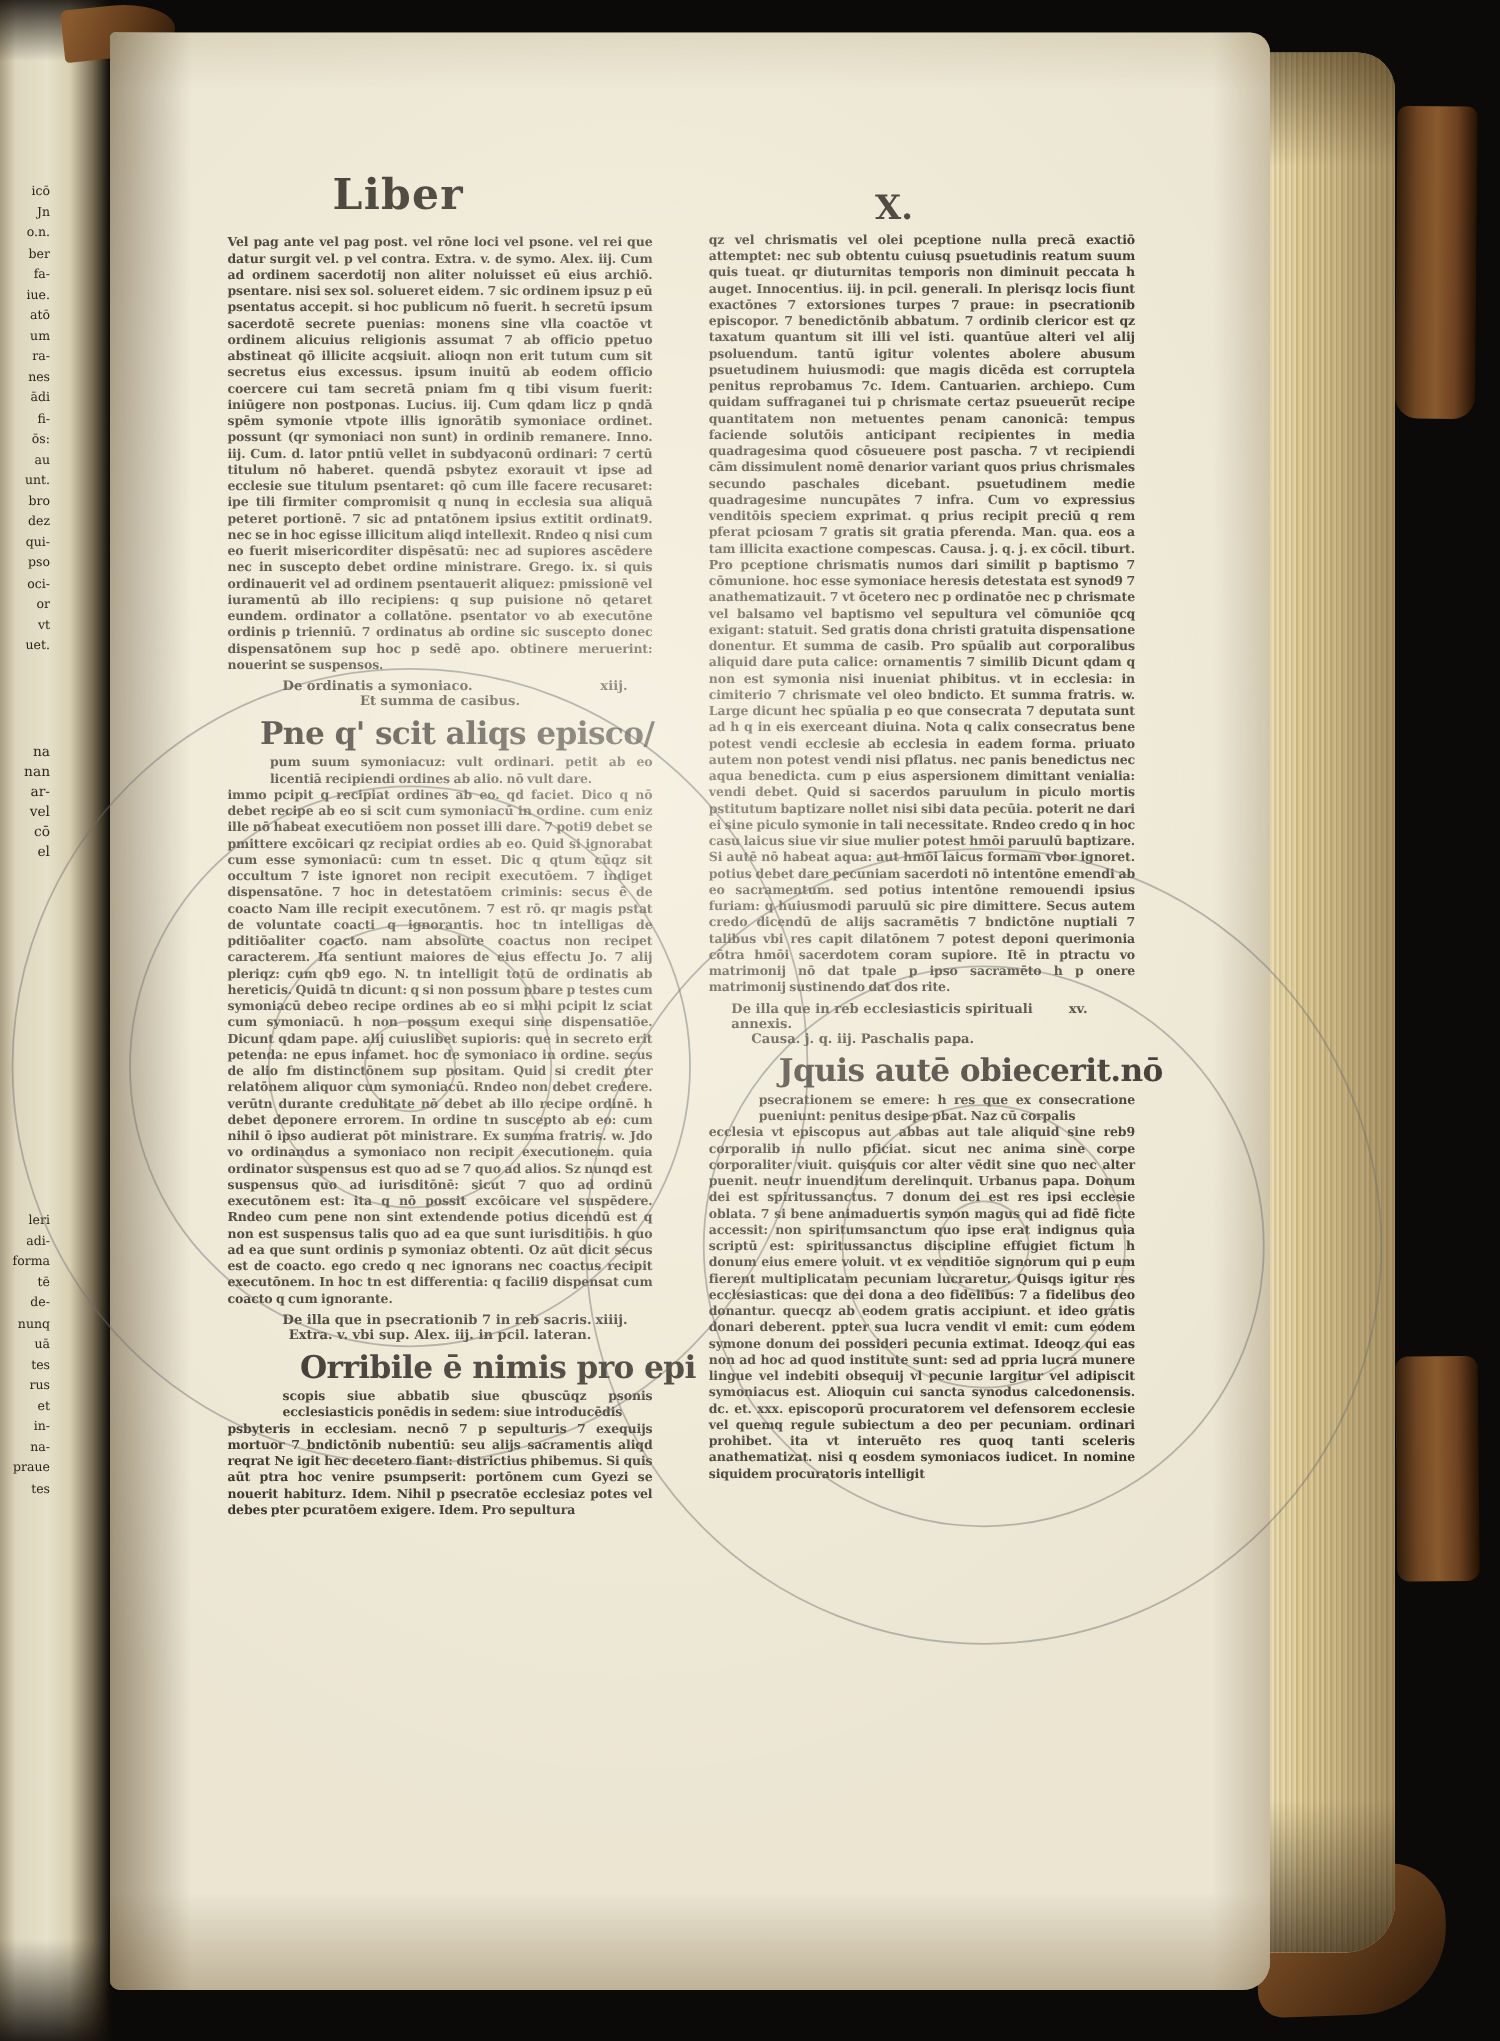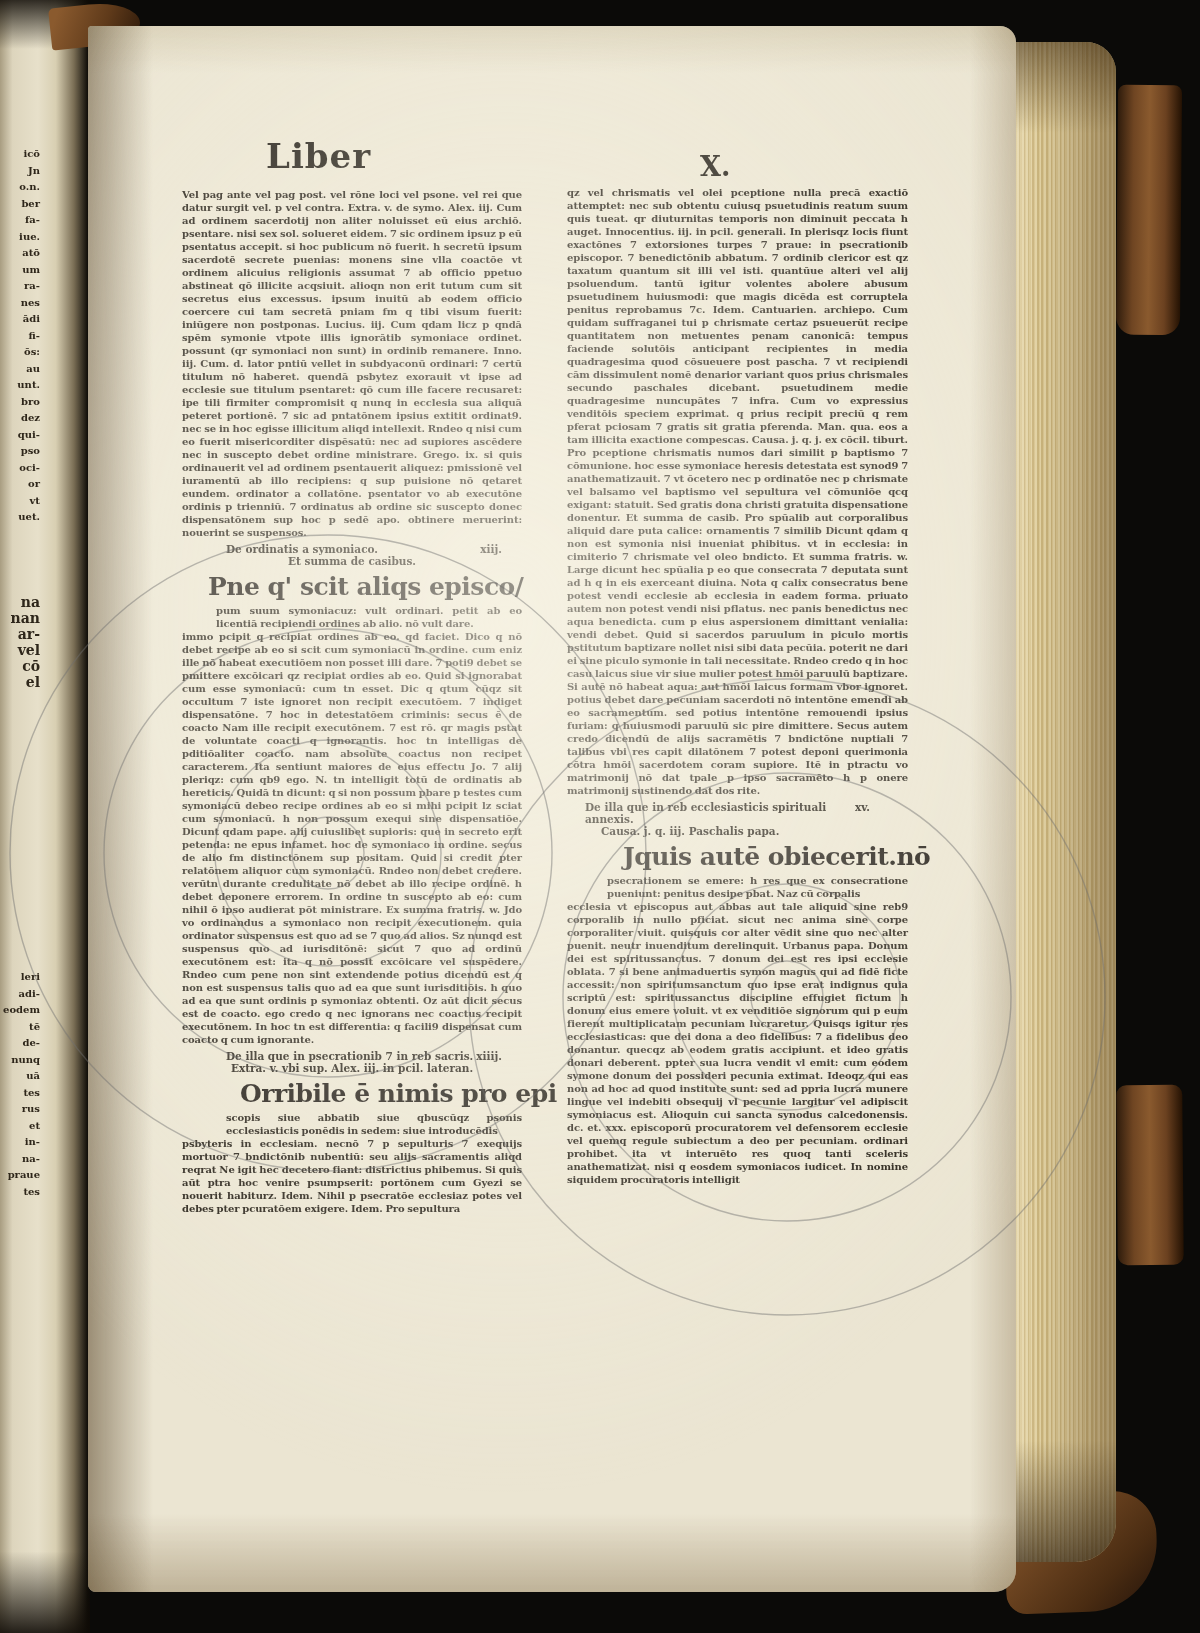--- a/index.html
+++ b/index.html
@@ -11,25 +11,25 @@
   
   .facing-strip{
     position:absolute;left:0;top:0;width:90px;height:1633px;
     background:linear-gradient(90deg,#a89d81 0%,#ddd5bd 14%,#e7e0ca 42%,#d8cfb2 62%,#7a6e55 82%,#13100a 97%,#0b0a08 100%);
   }
   .facing-strip::after{
     content:"";position:absolute;inset:0;
     background:linear-gradient(180deg,rgba(15,11,6,.85),rgba(15,11,6,0) 3%,rgba(15,11,6,0) 95%,rgba(15,11,6,.9));
   }
   .frag-col{
-    position:absolute;width:40px;text-align:right;font-weight:bold;
+    position:absolute;width:40px;text-align:right;font-weight:normal;
     font-size:10px;color:#2e261a;z-index:2;
   }
   #frags1{left:0;top:146px;line-height:16.5px;}
-  #frags2{left:0;top:594px;line-height:16px;font-size:14px;}
+  #frags2{left:0;top:594px;line-height:16px;font-size:11px;}
   #frags3{left:0;top:969px;line-height:16.5px;}
   
   .headcap{
     position:absolute;left:50px;top:4px;width:90px;height:42px;
     background:linear-gradient(115deg,#8a5a2e 10%,#5f3a1a 60%,#2e1a0a);
     border-radius:6px 60% 50% 4px;transform:rotate(-6deg);z-index:1;
   }
   
   .page{
     position:absolute;left:88px;top:26px;width:928px;height:1566px;
@@ -131,21 +131,21 @@
     <div>na</div>
     <div>nan</div>
     <div>ar-</div>
     <div>vel</div>
     <div>cō</div>
     <div>el</div>
   </div>
 <div id="frags3" class="frag-col">
     <div>leri</div>
     <div>adi-</div>
-    <div>eodem</div>
+    <div>forma</div>
     <div>tē</div>
     <div>de-</div>
     <div>nunq</div>
     <div>uā</div>
     <div>tes</div>
     <div>rus</div>
     <div>et</div>
     <div>in-</div>
     <div>na-</div>
     <div>praue</div>

